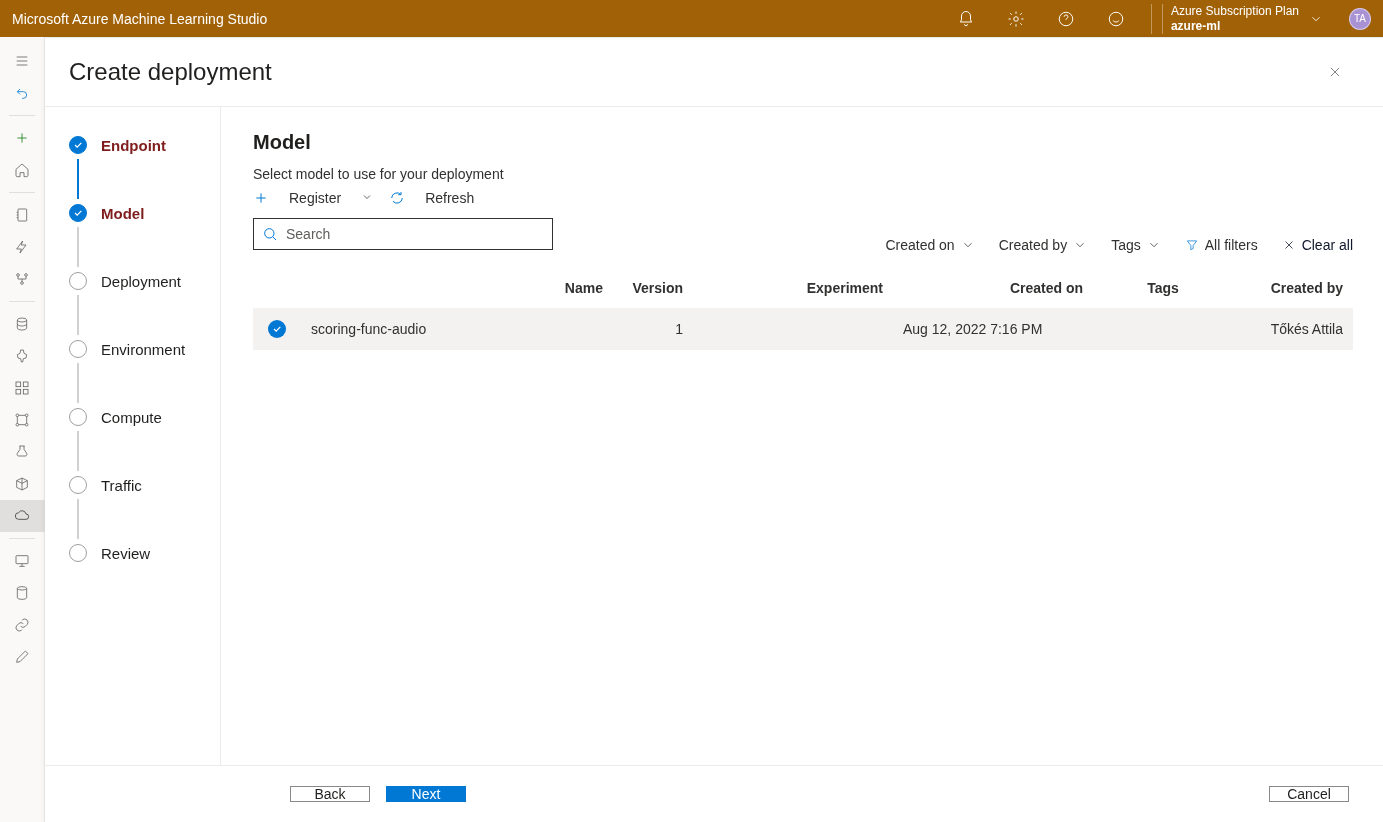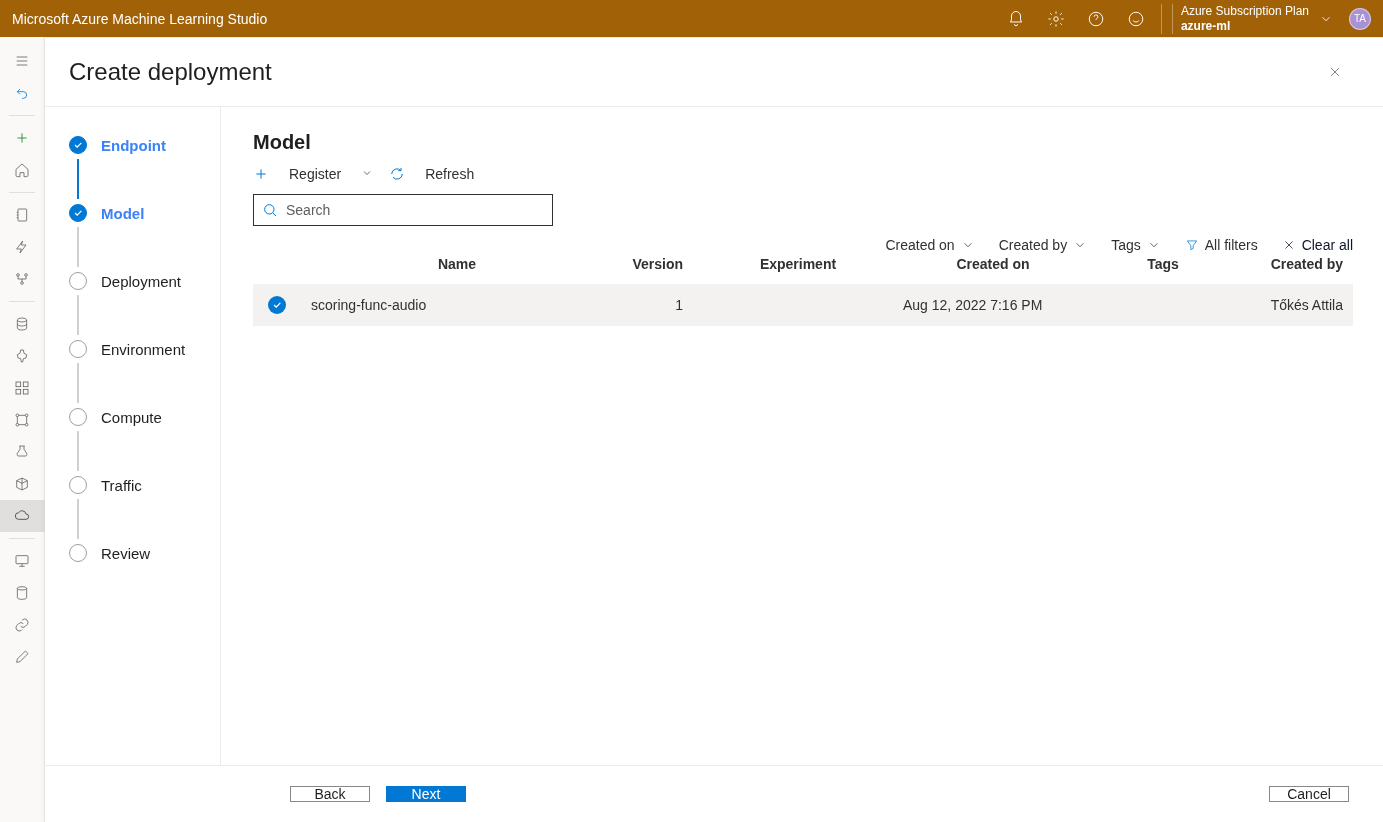--- a/index.html
+++ b/index.html
@@ -1,21 +1,21 @@
 <!DOCTYPE html>
 <html><head>
   <meta charset="utf-8">
   <style>
     * { box-sizing: border-box; margin: 0; padding: 0; font-family: "Segoe UI", -apple-system, BlinkMacSystemFont, sans-serif; }
     body { width: 1383px; height: 822px; overflow: hidden; background: #fff; color: #323130; }
 
     
     .header { height: 37px; background: #a16207; color: #fff; display: flex; align-items: center; padding: 0 12px; font-size: 14px; }
     .header-title { font-weight: 400; flex: 1; }
-    .header-icons { display: flex; align-items: center; gap: 2px; }
+    .header-icons { display: flex; align-items: center; gap: 12px; }
     .header-icon-btn { width: 38px; height: 37px; display: flex; align-items: center; justify-content: center; cursor: pointer; }
     .header-icon-btn svg { width: 18px; height: 18px; fill: none; stroke: #fff; stroke-width: 1.3; }
     .subscription { display: flex; flex-direction: column; padding: 0 8px; font-size: 12px; line-height: 1.25; border-left: 1px solid rgba(255,255,255,.35); margin-left: 6px; cursor: pointer; }
     .sub-chevron { margin: 0 6px 0 2px; }
     .avatar { width: 22px; height: 22px; border-radius: 50%; background: #a992d4; color: #fff; font-size: 10px; display: flex; align-items: center; justify-content: center; margin-left: 8px; border: 1px solid rgba(255,255,255,.5); cursor: pointer; }
 
     
     .left-rail { position: absolute; top: 37px; left: 0; width: 45px; height: calc(100% - 37px); background: #faf9f8; border-right: 1px solid #edebe9; display: flex; flex-direction: column; align-items: center; padding-top: 8px; }
     .rail-btn { width: 45px; height: 32px; display: flex; align-items: center; justify-content: center; cursor: pointer; color: #605e5c; }
     .rail-btn svg { width: 16px; height: 16px; stroke: currentColor; fill: none; stroke-width: 1.2; }
@@ -31,21 +31,21 @@
     .close-btn svg { width: 14px; height: 14px; stroke: currentColor; fill: none; stroke-width: 1.3; }
 
     .dialog-body { flex: 1; display: flex; border-top: 1px solid #edebe9; overflow: hidden; }
 
     
     .stepper { width: 176px; border-right: 1px solid #edebe9; padding: 24px 0 0 24px; }
     .step { display: flex; align-items: center; min-height: 28px; font-size: 15px; cursor: pointer; }
     .step-circle { width: 18px; height: 18px; border-radius: 50%; border: 1.5px solid #a19f9d; margin-right: 14px; flex-shrink: 0; display: flex; align-items: center; justify-content: center; background: #fff; }
     .step.done .step-circle { background: #0078d4; border-color: #0078d4; }
     .step.done .step-circle svg { width: 10px; height: 10px; stroke: #fff; stroke-width: 3; fill: none; }
-    .step.done .step-label, .step.current .step-label { font-weight: 600; color: #3b82f6; }
+    .step.done .step-label, .step.current .step-label { font-weight: 600; color: #7f1d1d; }
     .step-label { color: #201f1e; }
     .step-connector { width: 2px; height: 40px; background: #d2d0ce; margin-left: 8px; }
     .step-connector.done { background: #0078d4; }
 
     
     .content { flex: 1; padding: 24px 30px 0 32px; overflow: auto; position: relative; }
     .section-title { font-size: 20px; font-weight: 600; color: #201f1e; margin-bottom: 12px; }
     .section-sub { font-size: 14px; color: #323130; margin-bottom: 8px; }
 
     .toolbar { display: flex; align-items: center; gap: 16px; margin-bottom: 12px; font-size: 14px; }
@@ -63,21 +63,21 @@
     .filter-link svg { width: 14px; height: 14px; stroke: currentColor; fill: none; stroke-width: 1.3; }
     .filter-link.all svg { stroke: #0078d4; }
     .filter-link.disabled { color: #0f172a; cursor: default; }
 
     .results-bar { display: flex; align-items: center; justify-content: space-between; margin-top: 16px; font-size: 14px; }
     .page-size { display: flex; align-items: center; gap: 10px; }
     .page-size-box { width: 52px; height: 32px; border: 1px solid #8a8886; display: flex; align-items: center; justify-content: space-between; padding: 0 6px 0 10px; font-size: 14px; cursor: pointer; }
     .page-size-box svg { width: 12px; height: 12px; stroke: #323130; fill: none; stroke-width: 1.5; }
 
     table.models { width: 100%; border-collapse: collapse; margin-top: 14px; font-size: 14px; }
-    table.models th { text-align: center; font-weight: 600; color: #323130; padding: 12px 10px; }
+    table.models th { text-align: right; font-weight: 600; color: #323130; padding: 12px 10px; }
     table.models th.right { text-align: right; }
     table.models td { padding: 12px 10px; color: #323130; }
     table.models td.right { text-align: right; }
     table.models tr.selected { background: #f3f2f1; margin-left: 16px; }
     .row-check { width: 18px; height: 18px; border-radius: 50%; background: #0078d4; display: inline-flex; align-items: center; justify-content: center; }
     .row-check svg { width: 10px; height: 10px; stroke: #fff; stroke-width: 3; fill: none; }
 
     
     .dialog-footer { height: 57px; border-top: 1px solid #edebe9; display: flex; align-items: center; padding: 0 34px 0 246px; gap: 16px; margin-left: -1px;}
     .btn { height: 16px; padding: 0 8px; font-size: 14px; border: 1px solid #8a8886; background: #fff; color: #201f1e; cursor: pointer; display: flex; align-items: center; justify-content: center; min-width: 80px; }
@@ -288,20 +288,21 @@
       </div>
       <div class="step-connector"></div>
       <div class="step">
         <div class="step-circle"></div>
         <span class="step-label">Review</span>
       </div>
     </div>
 
     <div class="content">
       <div class="section-title">Model</div>
+      <div class="section-sub">Select model to use for your deployment</div>
 
       <div class="toolbar">
         <div class="tb-btn">
           <svg viewBox="0 0 24 24">
               <path d="M12 5v14M5 12h14"></path>
             </svg>
           <span>Register</span>
           <span class="tb-chevron"><svg viewBox="0 0 24 24">
                 <path d="M6 9l6 6 6-6"></path>
               </svg></span>

